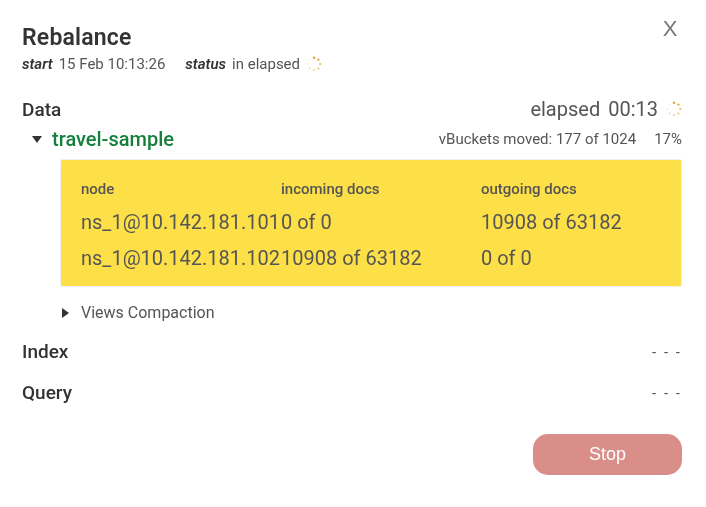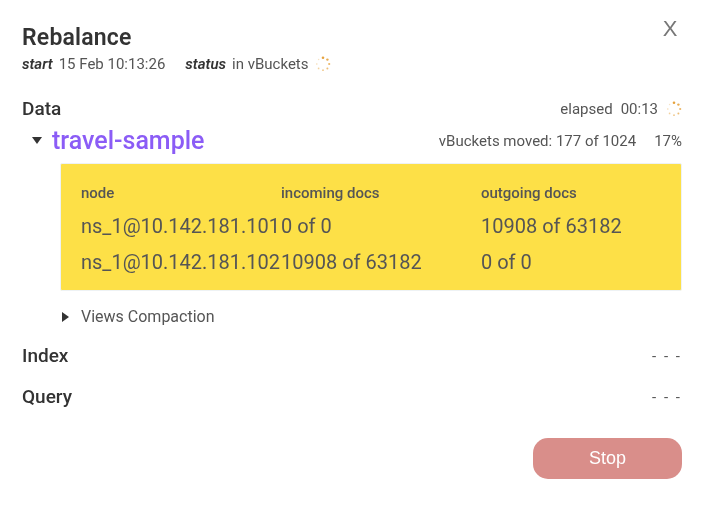--- a/index.html
+++ b/index.html
@@ -52,43 +52,43 @@
   .section-row {
     display: flex;
     justify-content: space-between;
     align-items: center;
     font-size: 19px;
     font-weight: 500;
     color: #333;
     margin-top: 6px;
   }
   .section-row .right {
-    font-size: 15px;
+    font-size: 20px;
     font-weight: 400;
     color: #555;
     display:flex;
     align-items:center;
     gap:8px;
   }
   .dashes { letter-spacing: 2px; color:#555; font-size:15px; font-weight:400;}
   .group-row {
     display: flex;
     justify-content: space-between;
     align-items: center;
     margin: 6px 0 8px 10px;
   }
   .group-row .left {
     display: flex;
     align-items: center;
     gap: 10px;
   }
   .group-row .name {
-    font-size: 25px;
-    font-weight: 500;
-    color: #8b5cf6;
+    font-size: 20px;
+    font-weight: 500;
+    color: #15803d;
   }
   .group-row .right {
     font-size: 15px;
     color: #555;
     display:flex;
     gap: 18px;
   }
   .caret {
     width: 0; height: 0;
     display:inline-block;
@@ -167,21 +167,21 @@
 
   <div class="close">X</div>
 
   <div class="title">Rebalance</div>
 
   <div class="meta-line">
     <span class="label">start</span>
     <span class="value">15 Feb 10:13:26</span>
     <span class="gap"></span>
     <span class="label">status</span>
-    <span class="value">in vBuckets</span>
+    <span class="value">in elapsed</span>
     <span class="spinner">
       <svg width="16" height="16" viewBox="0 0 16 16">
         <g fill="#e6a33e">
           <circle cx="8" cy="1.8" r="1.3"></circle>
           <circle cx="12.4" cy="3.6" r="1.2" opacity="0.9"></circle>
           <circle cx="14.2" cy="8" r="1.1" opacity="0.8"></circle>
           <circle cx="12.4" cy="12.4" r="1.0" opacity="0.7"></circle>
           <circle cx="8" cy="14.2" r="0.9" opacity="0.6"></circle>
           <circle cx="3.6" cy="12.4" r="0.85" opacity="0.5"></circle>
           <circle cx="1.8" cy="8" r="0.8" opacity="0.4"></circle>

